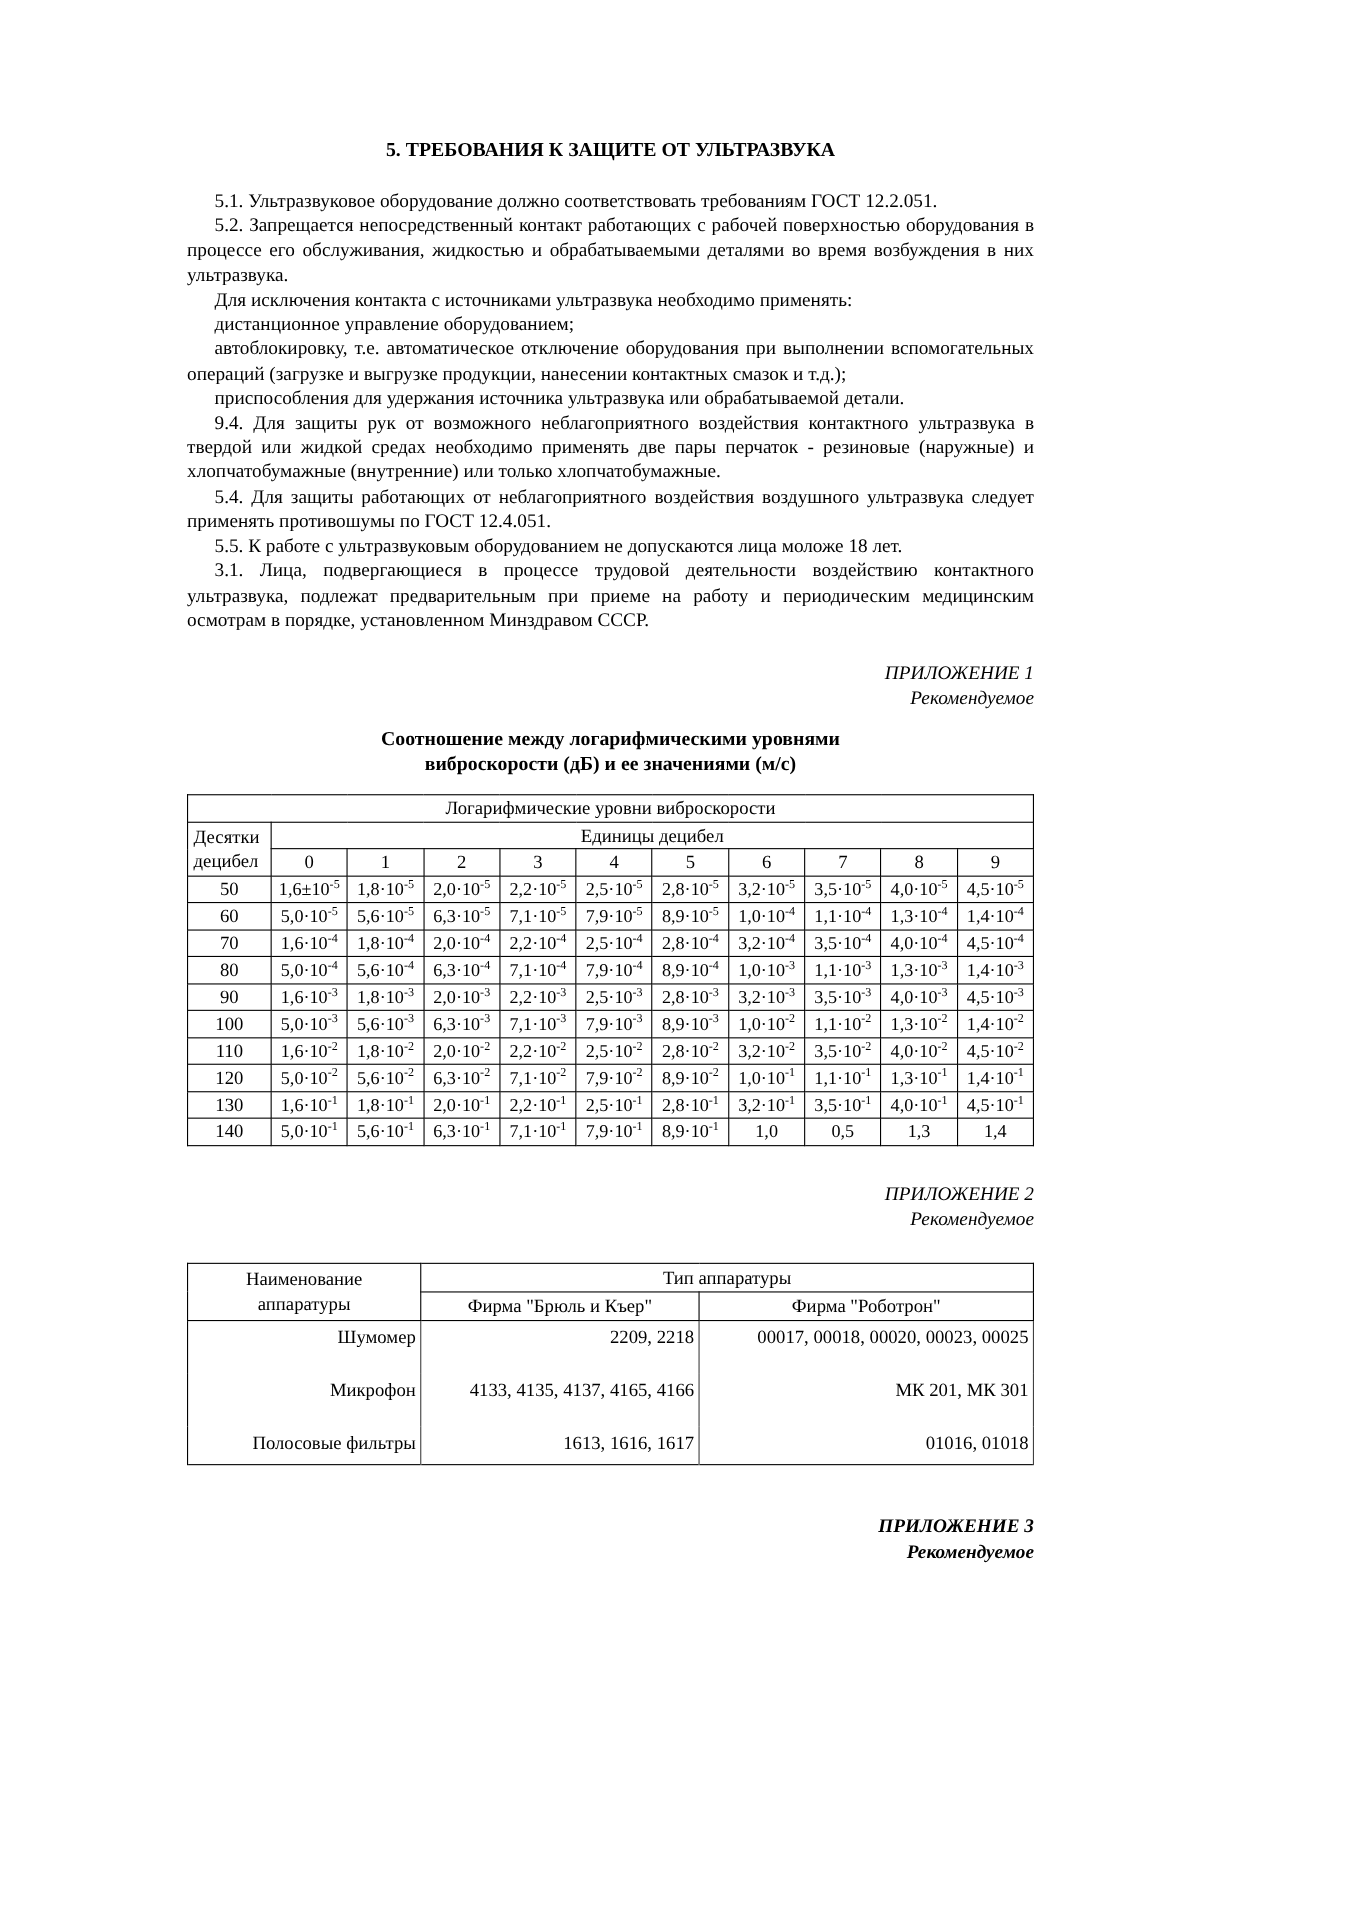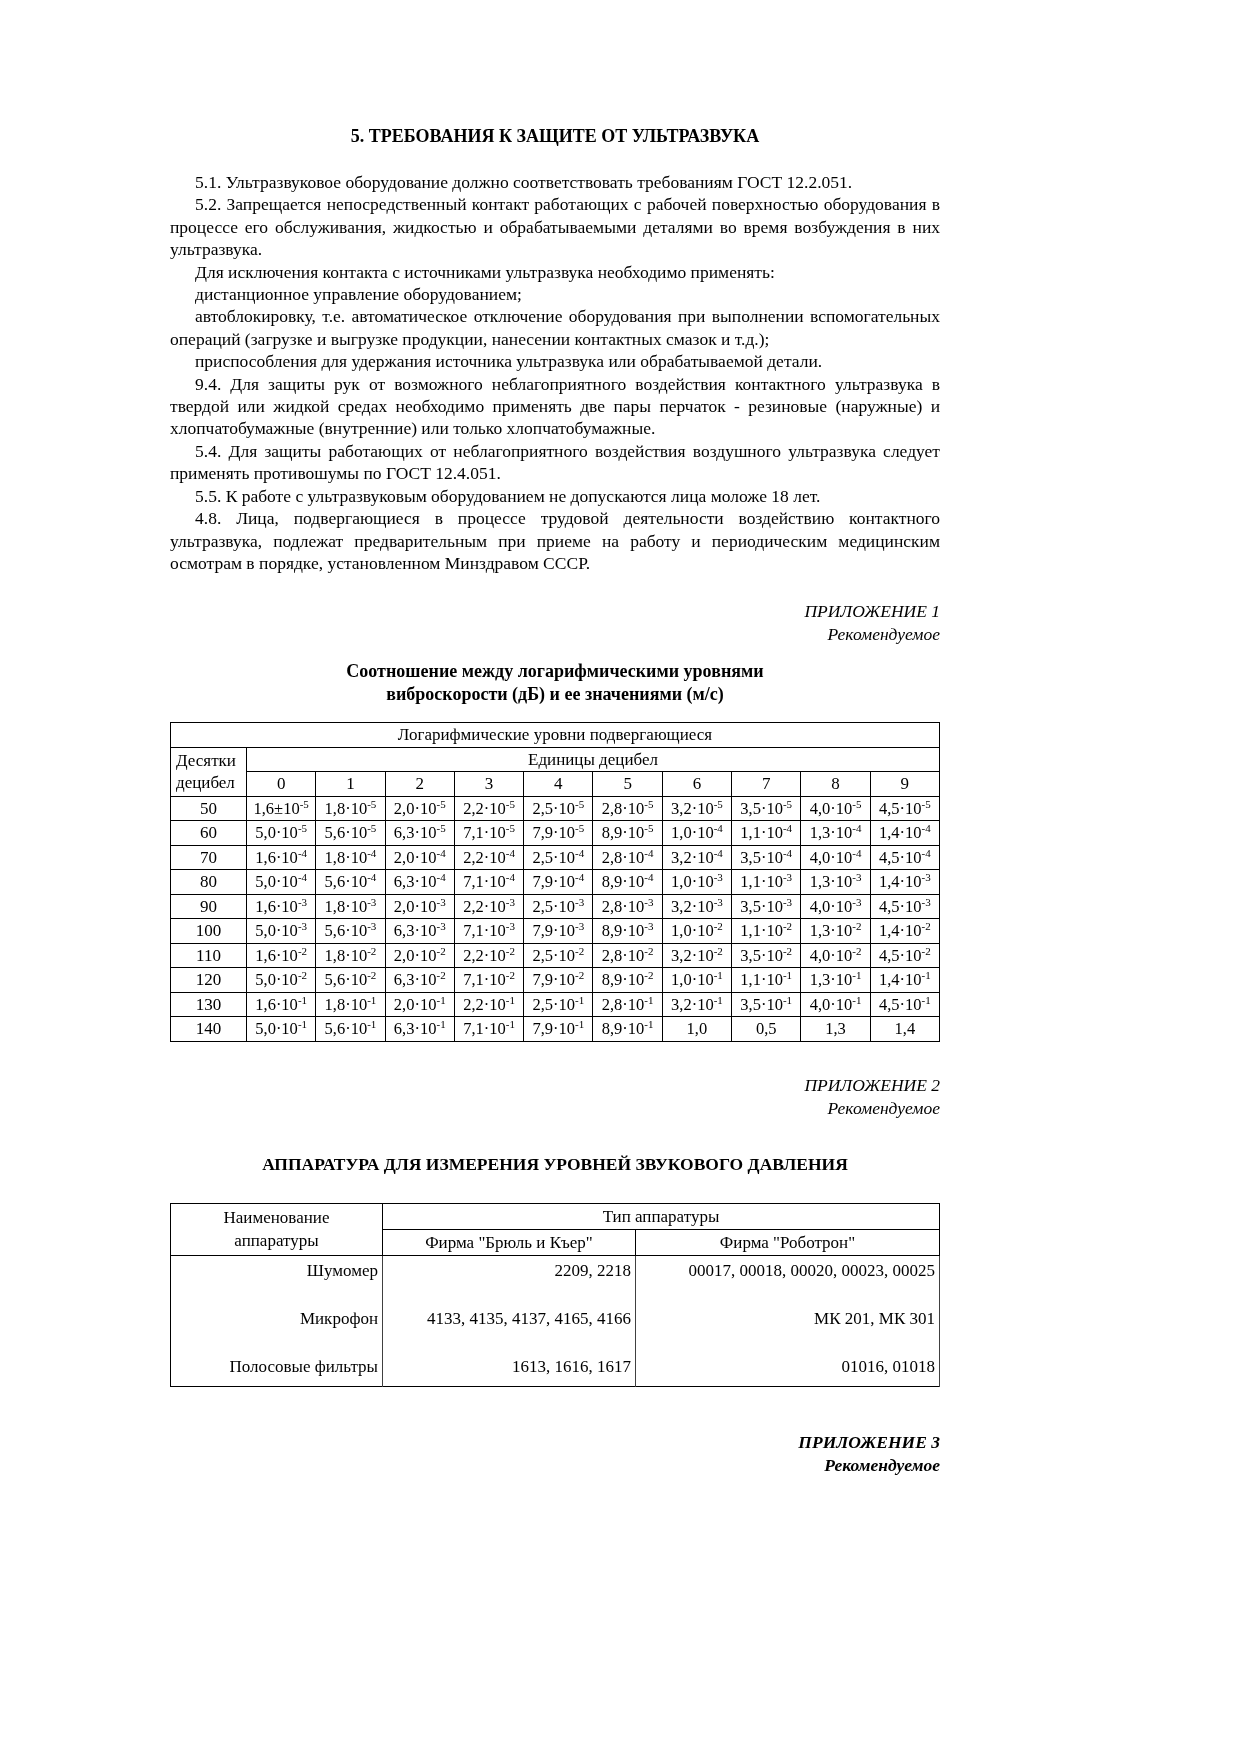--- a/index.html
+++ b/index.html
@@ -51,21 +51,21 @@
   <div class="body-text" id="paragraphs">
       <p>5.1. Ультразвуковое оборудование должно соответствовать требованиям ГОСТ 12.2.051.</p>
       <p>5.2. Запрещается непосредственный контакт работающих с рабочей поверхностью оборудования в процессе его обслуживания, жидкостью и обрабатываемыми деталями во время возбуждения в них ультразвука.</p>
       <p>Для исключения контакта с источниками ультразвука необходимо применять:</p>
       <p>дистанционное управление оборудованием;</p>
       <p>автоблокировку, т.е. автоматическое отключение оборудования при выполнении вспомогательных операций (загрузке и выгрузке продукции, нанесении контактных смазок и т.д.);</p>
       <p>приспособления для удержания источника ультразвука или обрабатываемой детали.</p>
       <p>9.4. Для защиты рук от возможного неблагоприятного воздействия контактного ультразвука в твердой или жидкой средах необходимо применять две пары перчаток - резиновые (наружные) и хлопчатобумажные (внутренние) или только хлопчатобумажные.</p>
       <p>5.4. Для защиты работающих от неблагоприятного воздействия воздушного ультразвука следует применять противошумы по ГОСТ 12.4.051.</p>
       <p>5.5. К работе с ультразвуковым оборудованием не допускаются лица моложе 18 лет.</p>
-      <p>4.8. Лица, подвергающиеся в процессе трудовой деятельности воздействию контактного ультразвука, подлежат предварительным при приеме на работу и периодическим медицинским осмотрам в порядке, установленном Минздравом СССР.</p>
+      <p>3.1. Лица, подвергающиеся в процессе трудовой деятельности воздействию контактного ультразвука, подлежат предварительным при приеме на работу и периодическим медицинским осмотрам в порядке, установленном Минздравом СССР.</p>
     </div>
 
   <div class="appendix appendix-1">
     <div>ПРИЛОЖЕНИЕ 1</div>
     <div>Рекомендуемое</div>
   </div>
 
   <div class="t1-title">
     <div>Соотношение между логарифмическими уровнями</div>
     <div>виброскорости (дБ) и ее значениями (м/с)</div>
@@ -80,21 +80,21 @@
         <col>
         <col>
         <col>
         <col>
         <col>
         <col>
         <col>
     </colgroup>
     <thead>
       <tr>
-        <th colspan="11">Логарифмические уровни подвергающиеся</th>
+        <th colspan="11">Логарифмические уровни виброскорости</th>
       </tr>
       <tr>
         <th rowspan="2" class="decade-head">
           <span>Десятки</span><br>
           <span>децибел</span>
         </th>
         <th colspan="10">Единицы децибел</th>
       </tr>
       <tr id="t1-unit-row">
           <th>0</th>
@@ -241,21 +241,20 @@
           <td>1,4</td>
         </tr>
       </tbody>
   </table>
 
   <div class="appendix appendix-2">
     <div>ПРИЛОЖЕНИЕ 2</div>
     <div>Рекомендуемое</div>
   </div>
 
-  <div class="t2-title">АППАРАТУРА ДЛЯ ИЗМЕРЕНИЯ УРОВНЕЙ ЗВУКОВОГО ДАВЛЕНИЯ</div>
 
   <table class="t2">
     <colgroup>
       <col style="width:212px">
       <col style="width:253px">
       <col>
     </colgroup>
     <thead>
       <tr>
         <th rowspan="2">

